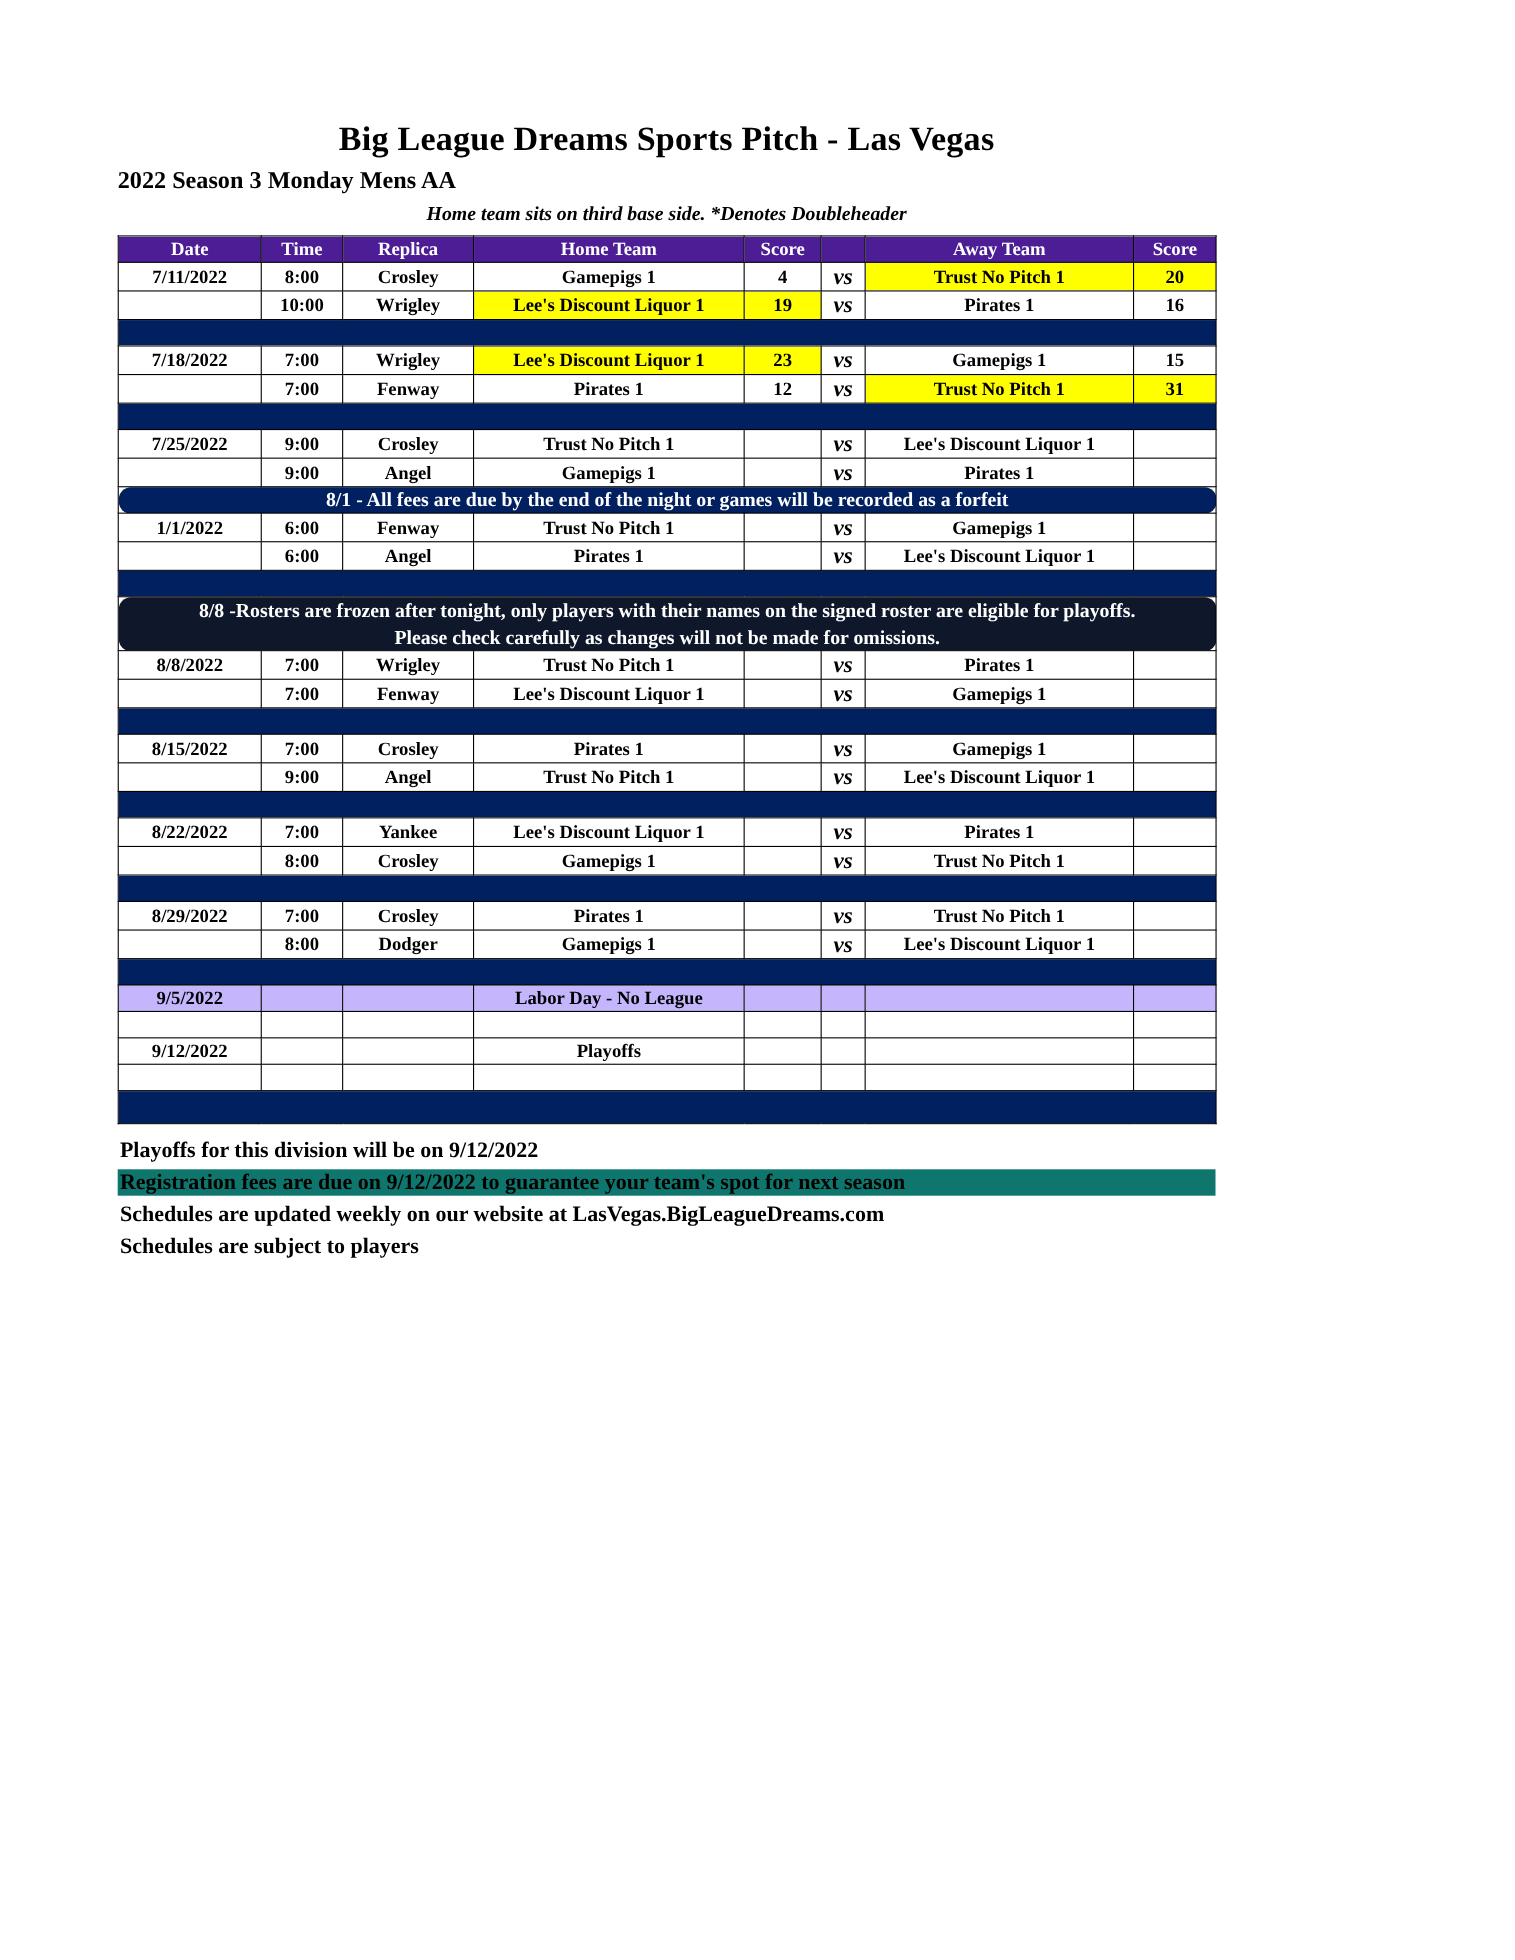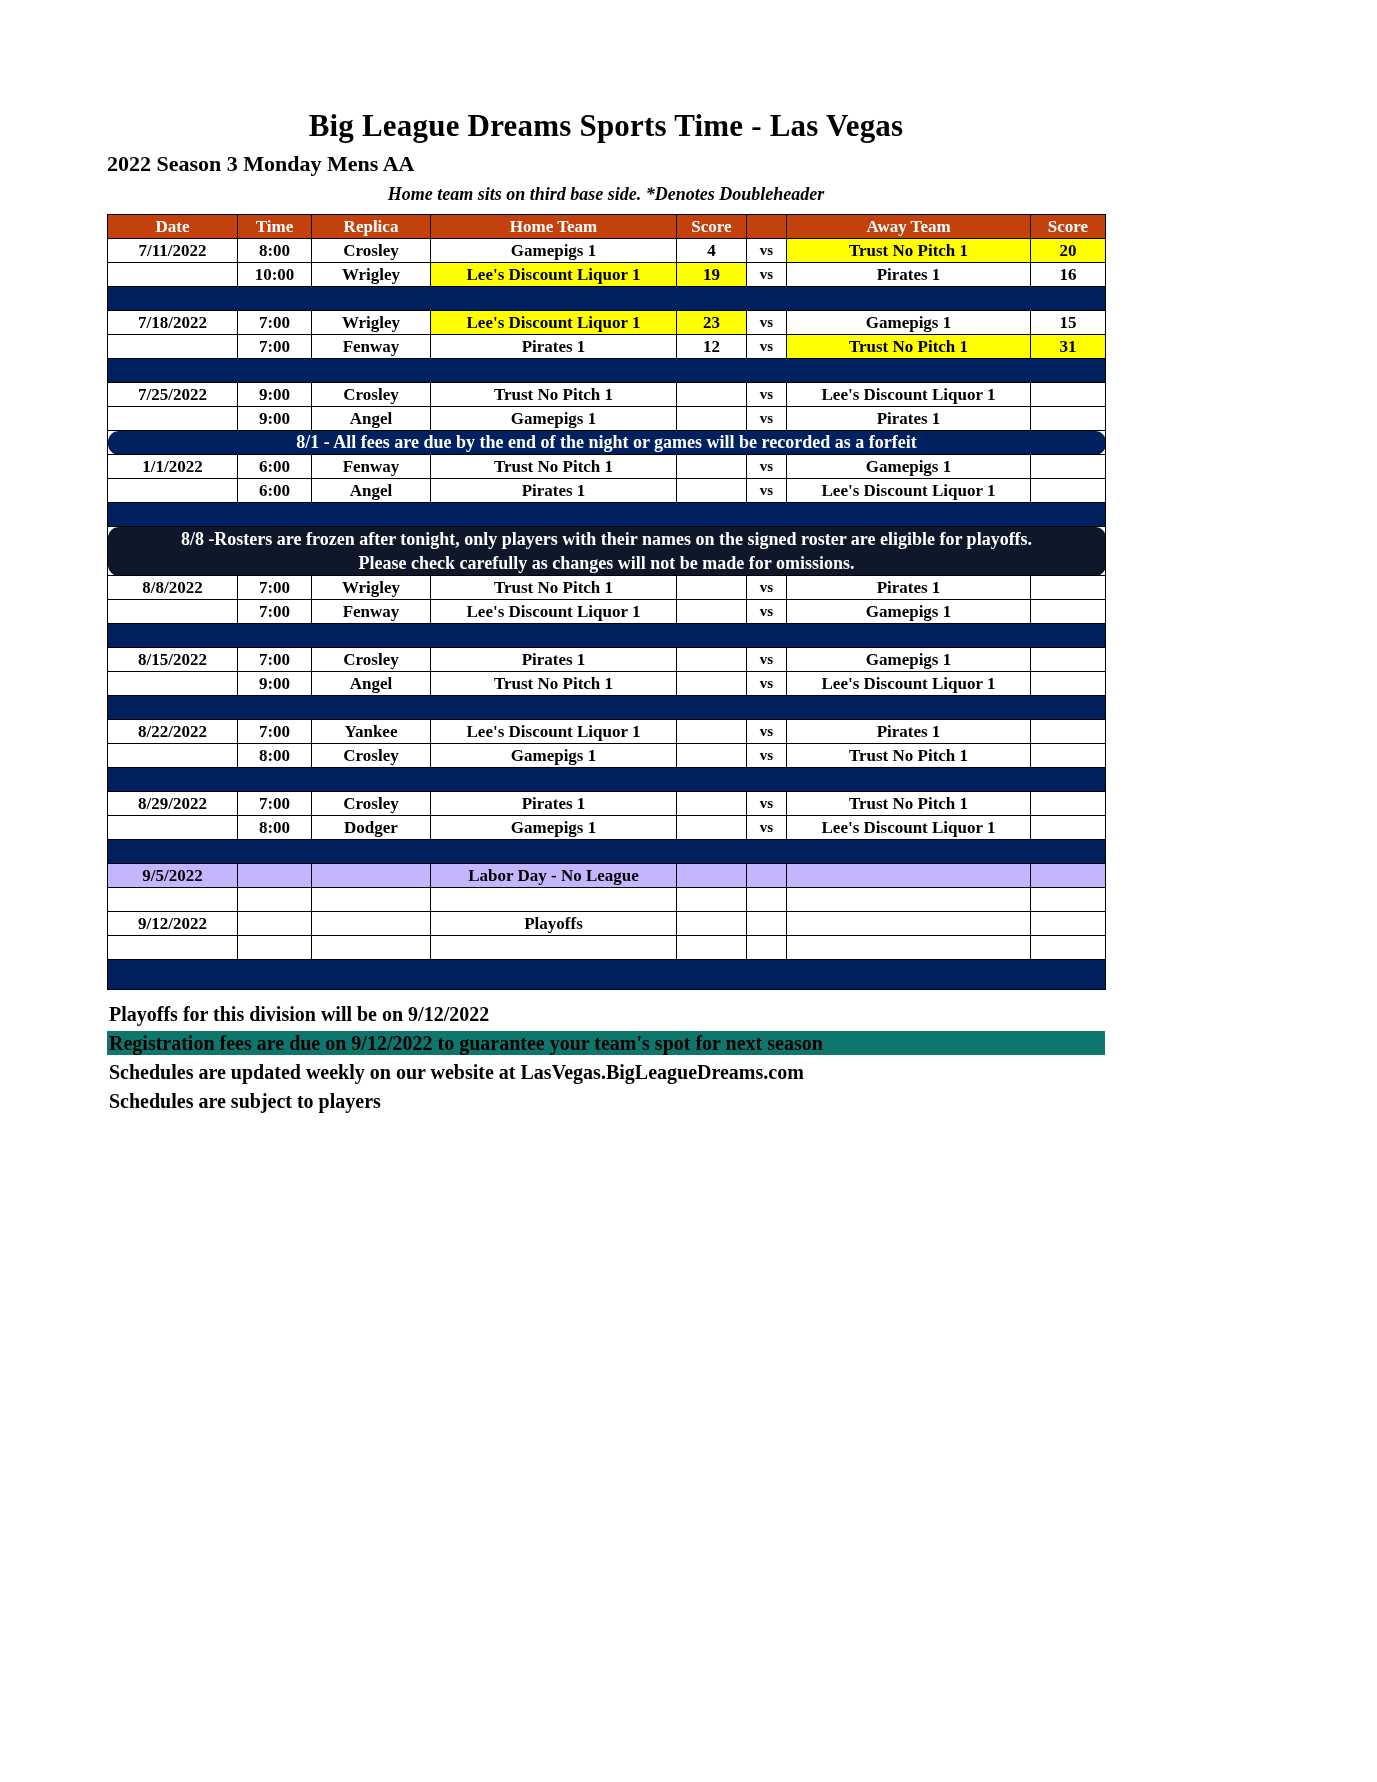--- a/index.html
+++ b/index.html
@@ -13,40 +13,40 @@
   .title    { font-size:31px; text-align:center; letter-spacing:0.2px; }
   .subtitle { font-size:22px; text-align:left; margin-top:7px; }
   .top-note { font-size:18px; font-style:italic; text-align:center; margin-top:7px; }
 
   table.sched { border-collapse:collapse; width:998px; margin-top:9px; table-layout:fixed; }
   .sched th, .sched td {
     border:1px solid #000; height:24px; padding:0 2px;
     text-align:center; vertical-align:middle;
     font-size:17px; font-weight:bold; overflow:hidden; white-space:nowrap;
   }
-  .sched thead th { background:#c2410c; color:#ffffff; font-size:17px; }
+  .sched thead th { background:#4c1d95; color:#ffffff; font-size:17px; }
   td.hl   { background:#FFFF00; }
   td.sep  { background:#002060; }
   td.note { color:#ffffff; font-size:18px; white-space:normal;border-radius:11px; }
   td.red  { background:#0f172a; }
   tr[data-name="roster-freeze-row"] td { height:48px; }
   tr[data-name="roster-freeze-row"] div { line-height:24px; }
   tr.tall td { height:30px; }
   td.gray { background:#c4b5fd; }
-  td.vs   { font-size:15px; }
+  td.vs   { font-size:21px; font-style:italic; }
 
   .footer { margin-top:12px; }
   .fline  { font-size:20px; line-height:24px; margin-top:5px; padding-left:2px; width:998px; }
   .fline.hl { background:#0f766e; }
 </style>
 </head>
 <body>
 
 <div class="content" data-name="schedule-sheet">
-  <div class="title" data-name="page-title">Big League Dreams Sports Time - Las Vegas</div>
+  <div class="title" data-name="page-title">Big League Dreams Sports Pitch - Las Vegas</div>
   <div class="subtitle" data-name="page-subtitle">2022 Season 3 Monday Mens AA</div>
   <div class="top-note" data-name="header-note">Home team sits on third base side.  *Denotes Doubleheader</div>
 
   <table class="sched" data-name="schedule-table">
     <colgroup>
       <col style="width:130px">
         <col style="width:74px">
         <col style="width:119px">
         <col style="width:246px">
       <col style="width:70px">

